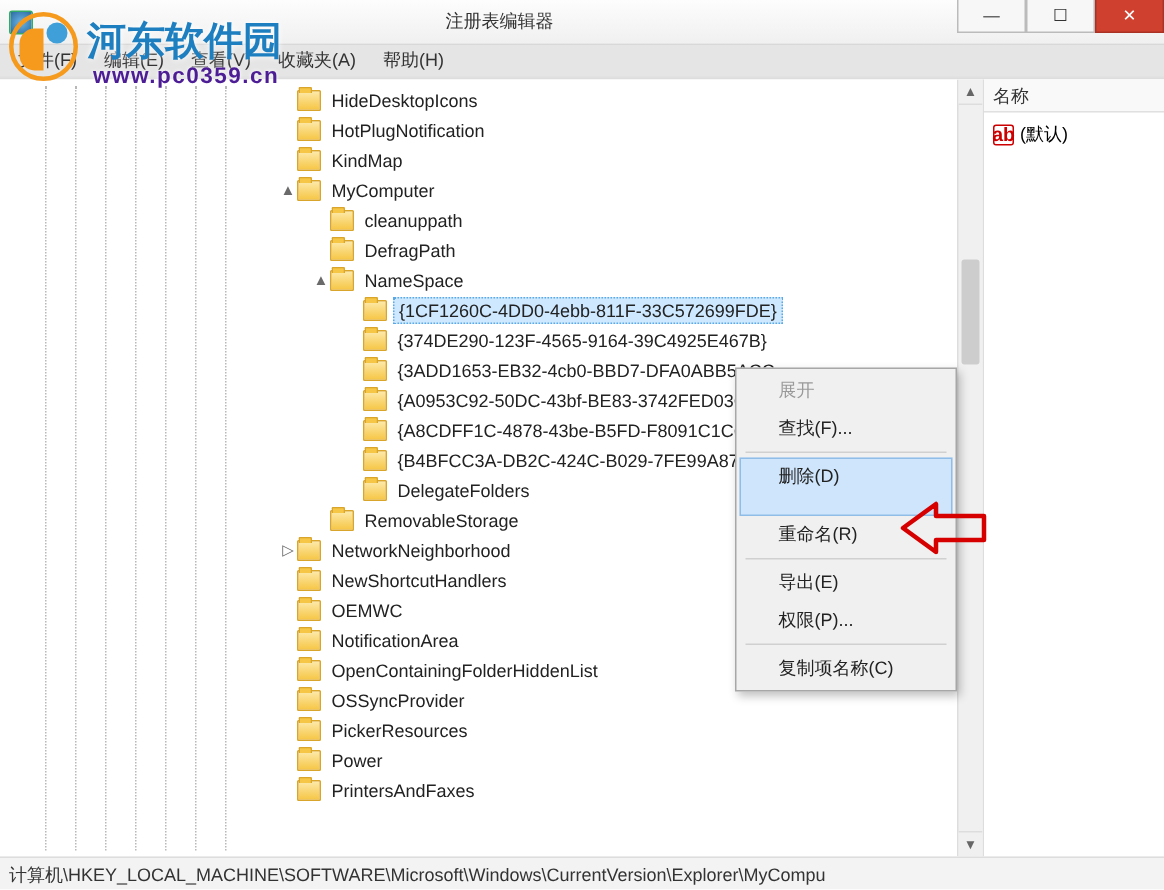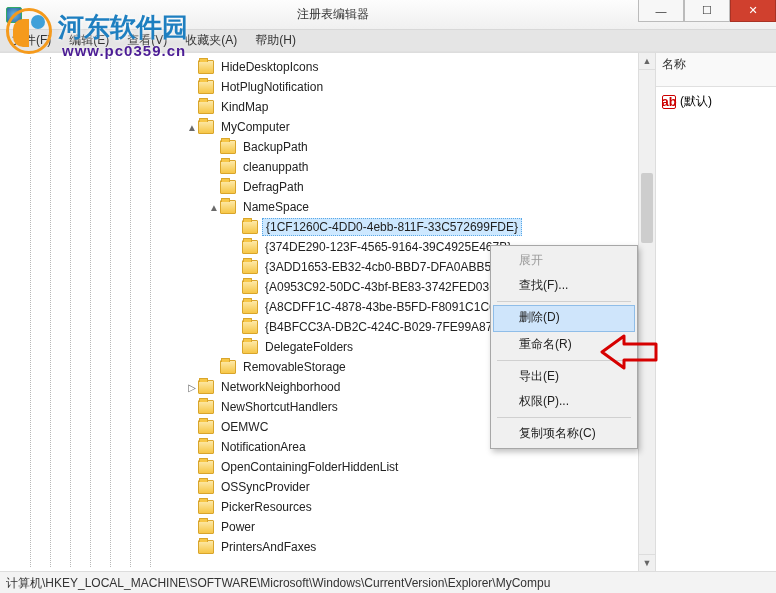--- a/index.html
+++ b/index.html
@@ -20,21 +20,21 @@
 .titlebar .btn.close { background:#d0402e; border-color:#a93224; }
 .titlebar .btn .g { font-size:11px; color:#333; }
 .titlebar .btn.close .g { color:#fff; }
 
 .menubar { height:22px; background:#e5e5e5; border-bottom:1px solid #e0e0e0; display:flex; align-items:center; padding-left:4px; gap:2px; }
 .menubar .mi { padding:2px 8px; color:#333; }
 
 .content { position:absolute; top:52px; left:0; right:0; bottom:22px; display:flex; border-top:1px solid #ddd; }
 .tree-pane { flex:1; background:#fff; overflow:hidden; position:relative; border-right:1px solid #ddd; }
 .right-pane { width:120px; background:#fff; display:flex; flex-direction:column; }
-.right-header { height:34px; border-bottom:1px solid #e0e0e0; padding:3px 6px; color:#333; background:#f9f9f9; }
+.right-header { height:22px; border-bottom:1px solid #e0e0e0; padding:3px 6px; color:#333; background:#f9f9f9; }
 .right-body { flex:1; padding:4px 6px; }
 .right-body .val { display:flex; align-items:center; gap:4px; padding:2px 0; }
 .right-body .vicon { width:14px; height:14px; background:#fff; border:1px solid #c00; display:flex; align-items:center; justify-content:center; font-size:13px; color:#c00; font-weight:bold; border-radius:2px; }
 
 .tree { position:relative; padding:4px 0 4px 0; }
 .row { display:flex; align-items:center; height:20px; white-space:nowrap; position:relative; }
 .row .ind { display:inline-block; }
 .row .tw { width:12px; text-align:center; color:#6a6a6a; font-size:10px; display:inline-block; }
 .row .fld { width:16px; height:14px; background:linear-gradient(#fde9a9,#f6c646); border:1px solid #d9a52b; border-radius:1px; display:inline-block; margin-right:4px; position:relative; }
 .row .fld::before { content:""; position:absolute; top:-3px; left:0; width:7px; height:3px; background:#f6c646; border:1px solid #d9a52b; border-bottom:none; border-radius:1px 1px 0 0; }
@@ -46,21 +46,21 @@
 
 .scrollbar-v { position:absolute; top:0; right:0; width:17px; bottom:0; background:#f0f0f0; border-left:1px solid #ddd; }
 .scrollbar-v .thumb { position:absolute; left:2px; right:2px; top:120px; height:70px; background:#cdcdcd; border-radius:2px; }
 .scrollbar-v .arr { position:absolute; left:0; right:0; height:17px; background:#f0f0f0; text-align:center; line-height:17px; color:#666; font-size:9px; }
 .scrollbar-v .arr.up { top:0; border-bottom:1px solid #ddd; }
 .scrollbar-v .arr.dn { bottom:0; border-top:1px solid #ddd; }
 
 .ctxmenu { position:absolute; left:490px; top:245px; width:148px; background:#f0f0f0; border:1px solid #a7a7a7; box-shadow:2px 3px 6px rgba(0,0,0,.25); padding:2px; z-index:500; }
 .ctxmenu .ci { padding:4px 10px 4px 26px; color:#222; position:relative; }
 .ctxmenu .ci.disabled { color:#9a9a9a; }
-.ctxmenu .ci.hover { background:#cfe5fb; border:1px solid #8fbde8; padding:3px 9px 5px 25px; }
+.ctxmenu .ci.hover { background:#cfe5fb; border:1px solid #8fbde8; padding:3px 9px 17px 25px; }
 .ctxmenu .sep { height:1px; background:#d0d0d0; margin:3px 4px; }
 .ctxmenu .sub { position:absolute; right:8px; top:5px; font-size:10px; color:#555; }
 
 .red-arrow { position:absolute; left:600px; top:332px; z-index:600; pointer-events:none; }
 
 .statusbar { position:absolute; left:0; right:0; bottom:0; height:22px; background:#f3f3f3; border-top:1px solid #ddd; padding:3px 6px; color:#333; overflow:hidden; white-space:nowrap; }
 
 </style>
 </head>
 <body>
@@ -128,26 +128,20 @@
         <div class="row">
           <span class="ind" style="width: 186px;"></span>
           <span class="tw">▲</span>
           <span class="fld"></span>
           <span class="lbl">MyComputer</span>
         </div>
         <div class="row">
           <span class="ind" style="width: 208px;"></span>
           <span class="tw"></span>
           <span class="fld"></span>
-          <span class="lbl">BackupPath</span>
-        </div>
-        <div class="row">
-          <span class="ind" style="width: 208px;"></span>
-          <span class="tw"></span>
-          <span class="fld"></span>
           <span class="lbl">cleanuppath</span>
         </div>
         <div class="row">
           <span class="ind" style="width: 208px;"></span>
           <span class="tw"></span>
           <span class="fld"></span>
           <span class="lbl">DefragPath</span>
         </div>
         <div class="row">
           <span class="ind" style="width: 208px;"></span>

